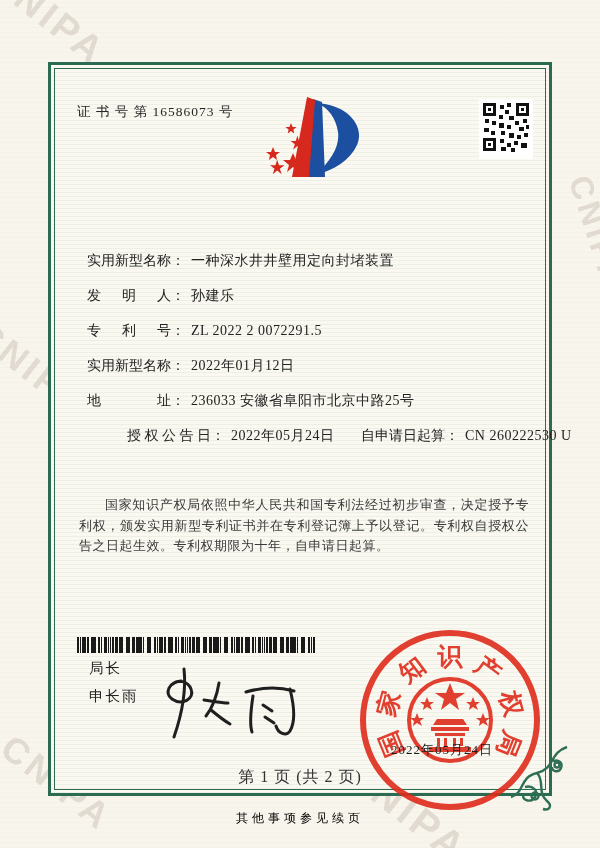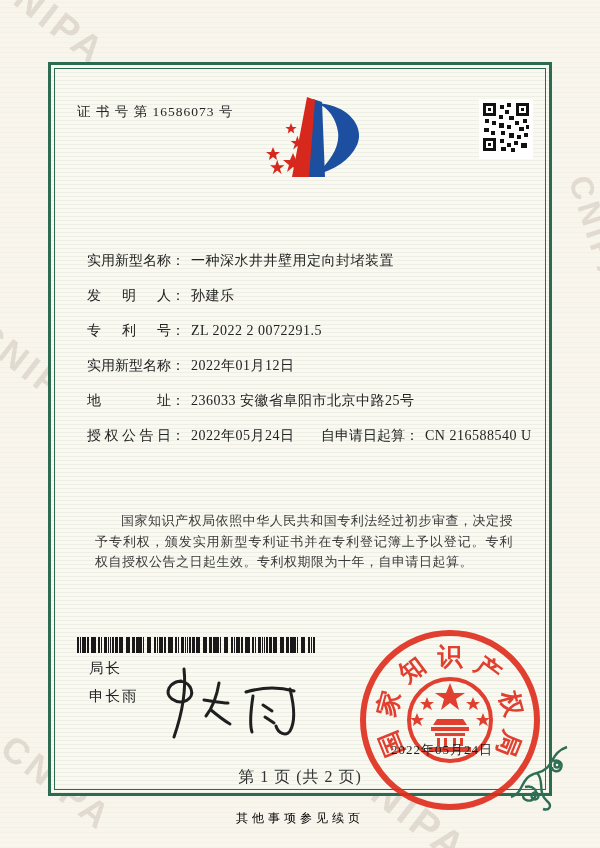--- a/index.html
+++ b/index.html
@@ -28,27 +28,27 @@
   .qr{position:absolute;left:428px;top:34px;background:#fff;padding:2px;}
   .title{
     position:absolute;left:0;top:120px;width:100%;text-align:center;
     font-size:30px;font-weight:bold;color:#141414;letter-spacing:9px;
   }
   .fields{position:absolute;left:36px;top:186px;width:440px;font-size:14px;color:#222;}
   .f-row{height:35px;line-height:20px;white-space:nowrap;}
   .f-label{display:inline-block;width:84px;text-align:justify;text-align-last:justify;vertical-align:top;}
   .colon{display:inline-block;margin-right:6px;}
   .f-value{letter-spacing:0.5px;}
-  .grant-row{position:relative;}
+  .grant-row{position:relative;margin-left:40px;}
   .grant-right{position:absolute;left:234px;top:0;white-space:nowrap;}
   .paras{
     position:absolute;left:28px;top:430px;width:450px;
     font-size:13px;line-height:20.5px;color:#3a3a3a;text-align:justify;
   }
-  .paras p{margin:16px;text-indent:2em;letter-spacing:0.5px;}
+  .paras p{margin:0;text-indent:2em;letter-spacing:0.5px;}
   .barcode{
     position:absolute;left:26px;top:572px;width:238px;height:16px;
     background:
       repeating-linear-gradient(90deg,#191919 0 2px,transparent 2px 3px,#191919 3px 4px,transparent 4px 7px),
       repeating-linear-gradient(90deg,#191919 0 1px,transparent 1px 5px,#191919 5px 8px,transparent 8px 11px);
   }
   .director{position:absolute;left:38px;top:594px;font-size:14.5px;color:#222;
     font-family:"Liberation Sans","DejaVu Sans",sans-serif;}
   .director div{margin-bottom:9px;letter-spacing:2px;}
   .signature{position:absolute;left:100px;top:600px;}
@@ -156,21 +156,21 @@
       <span class="f-label">实用新型名称</span><span class="colon">：</span><span class="f-value">2022年01月12日</span>
     </div>
     <div class="f-row">
       <span class="f-label">地址</span><span class="colon">：</span><span class="f-value">236033 安徽省阜阳市北京中路25号</span>
     </div>
     <div class="f-row grant-row">
       <span>
         <span class="f-label">授权公告日</span><span class="colon">：</span><span class="f-value">2022年05月24日</span>
       </span>
       <span class="grant-right">
-        <span class="f-label">自申请日起算</span><span class="colon">：</span><span class="f-value">CN 216588540 U</span>
+        <span class="f-label">自申请日起算</span><span class="colon">：</span><span class="f-value">CN 260222530 U</span>
       </span>
     </div>
   </div>
 
   <div class="paras">
     <p>国家知识产权局依照中华人民共和国专利法经过初步审查，决定授予专利权，颁发实用新型专利证书并在专利登记簿上予以登记。专利权自授权公告之日起生效。专利权期限为十年，自申请日起算。</p>
   </div>
 
   <div class="barcode"></div>
 

